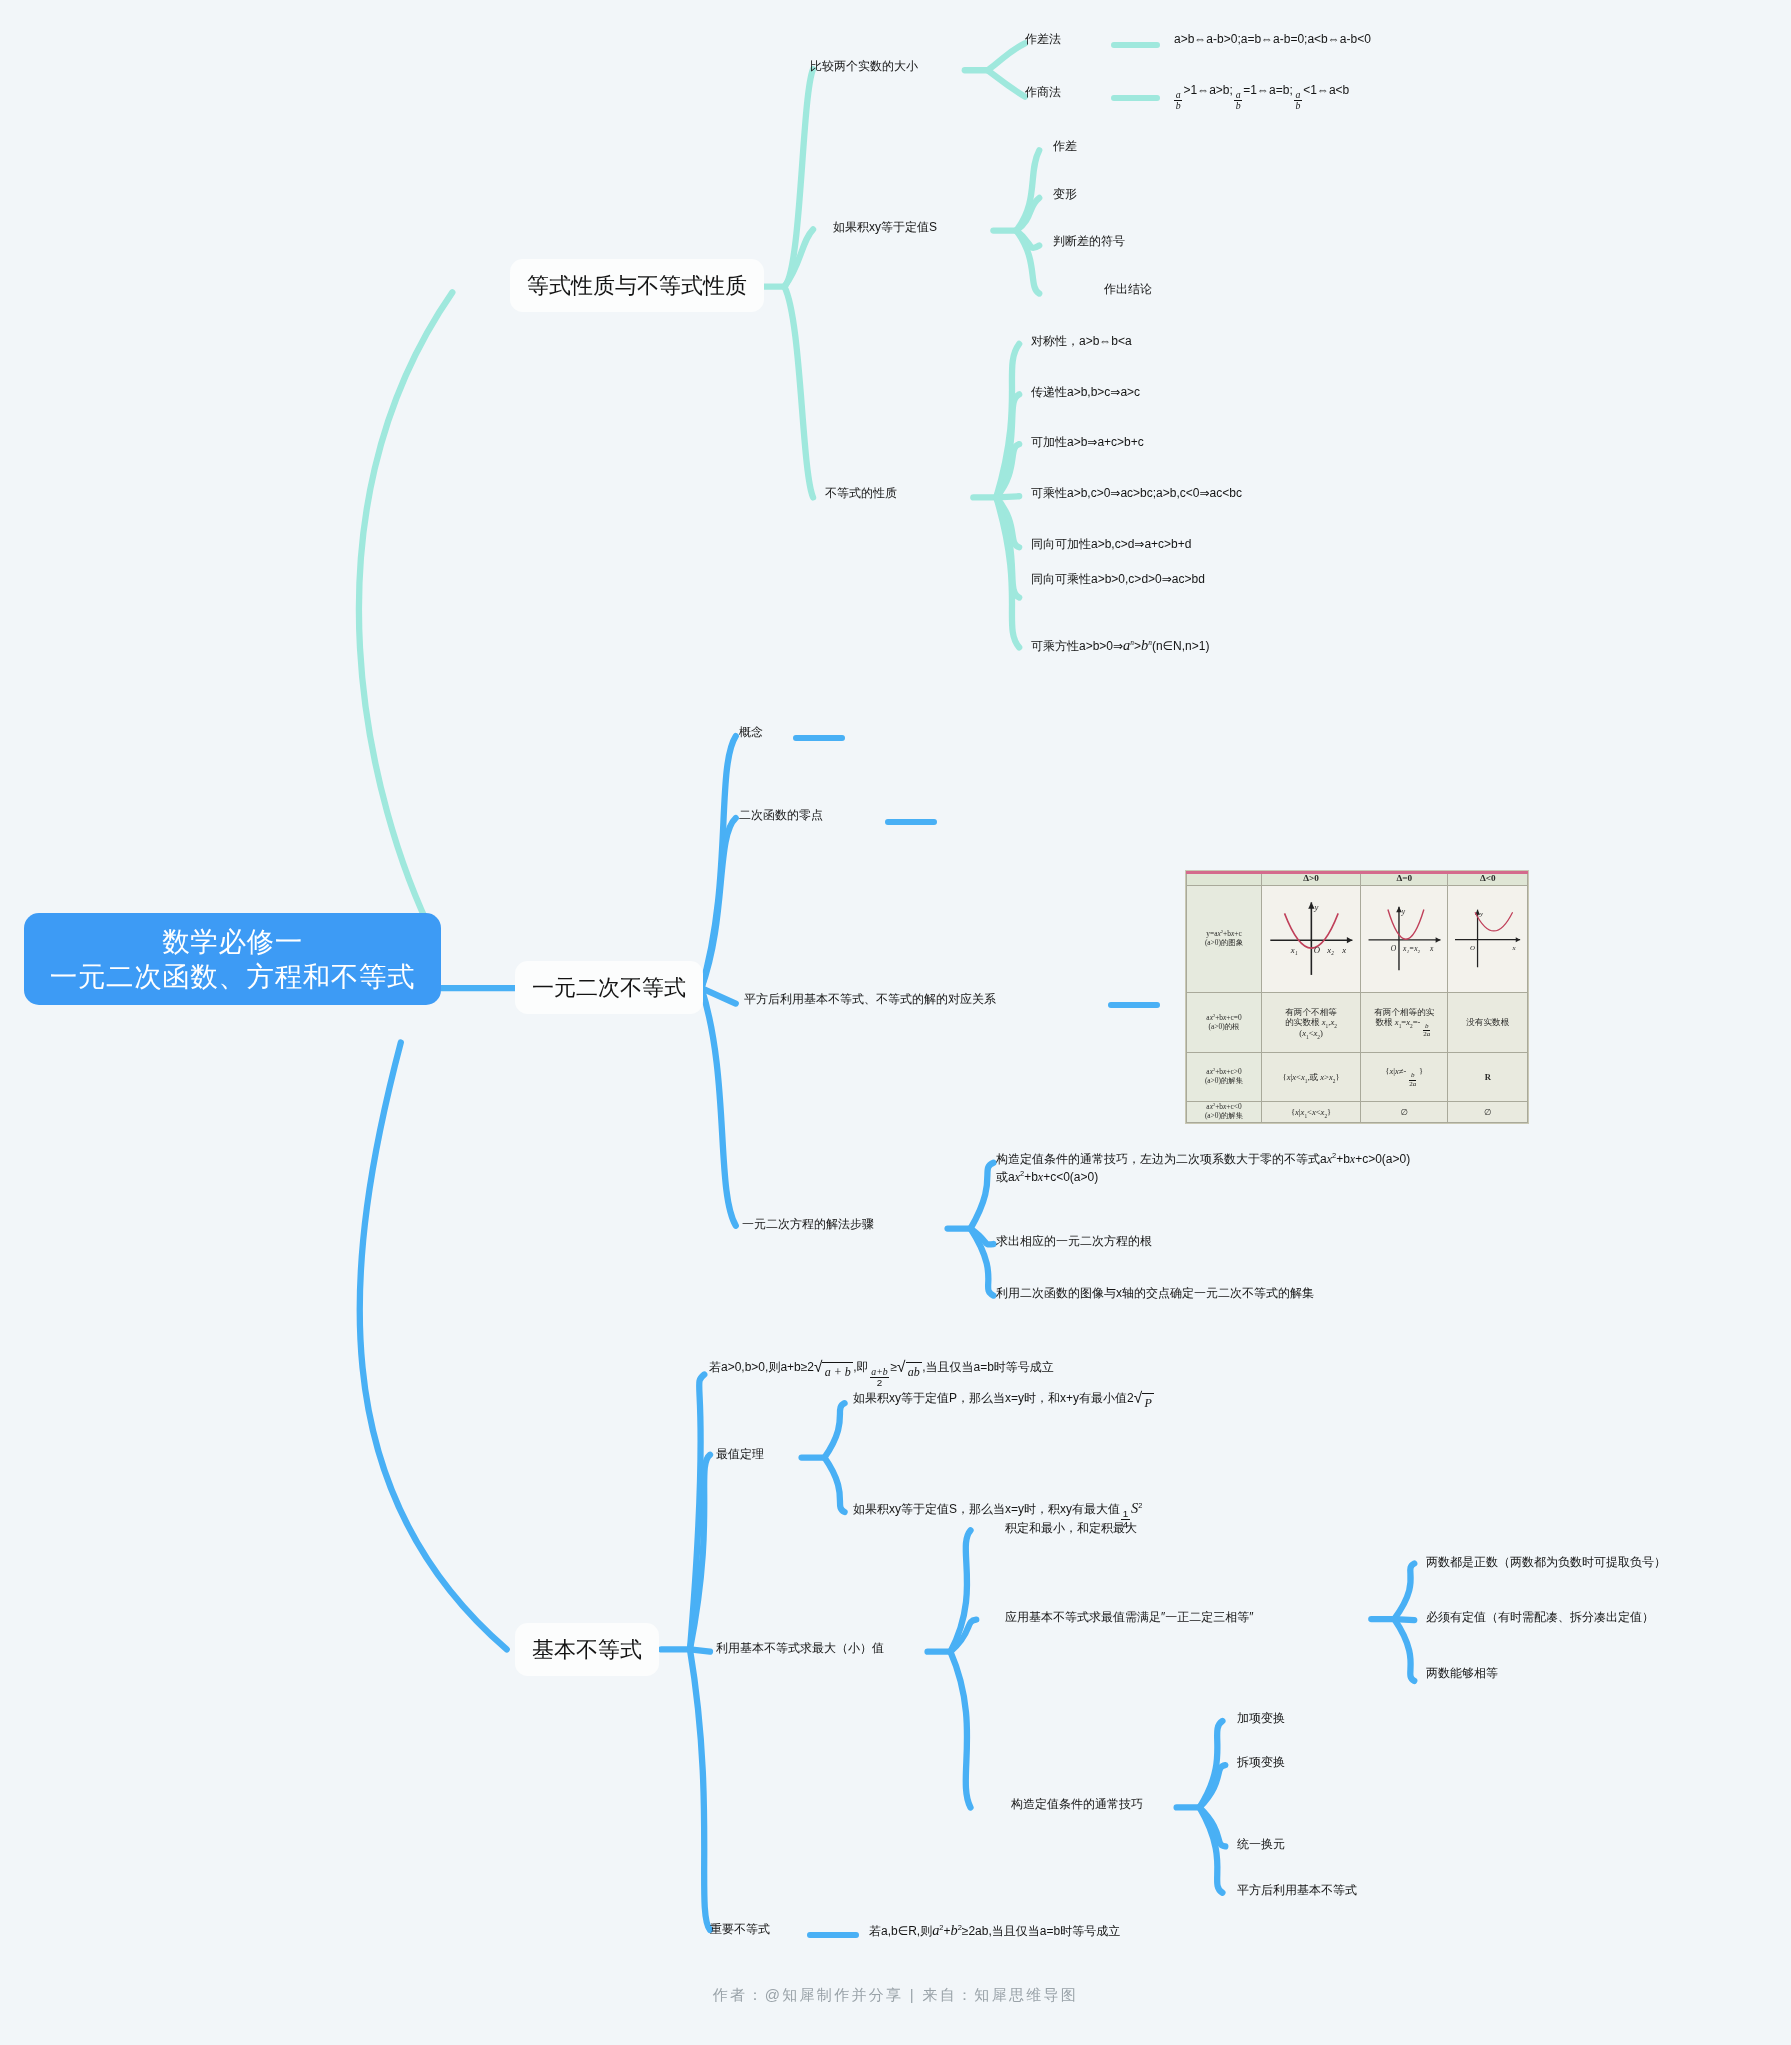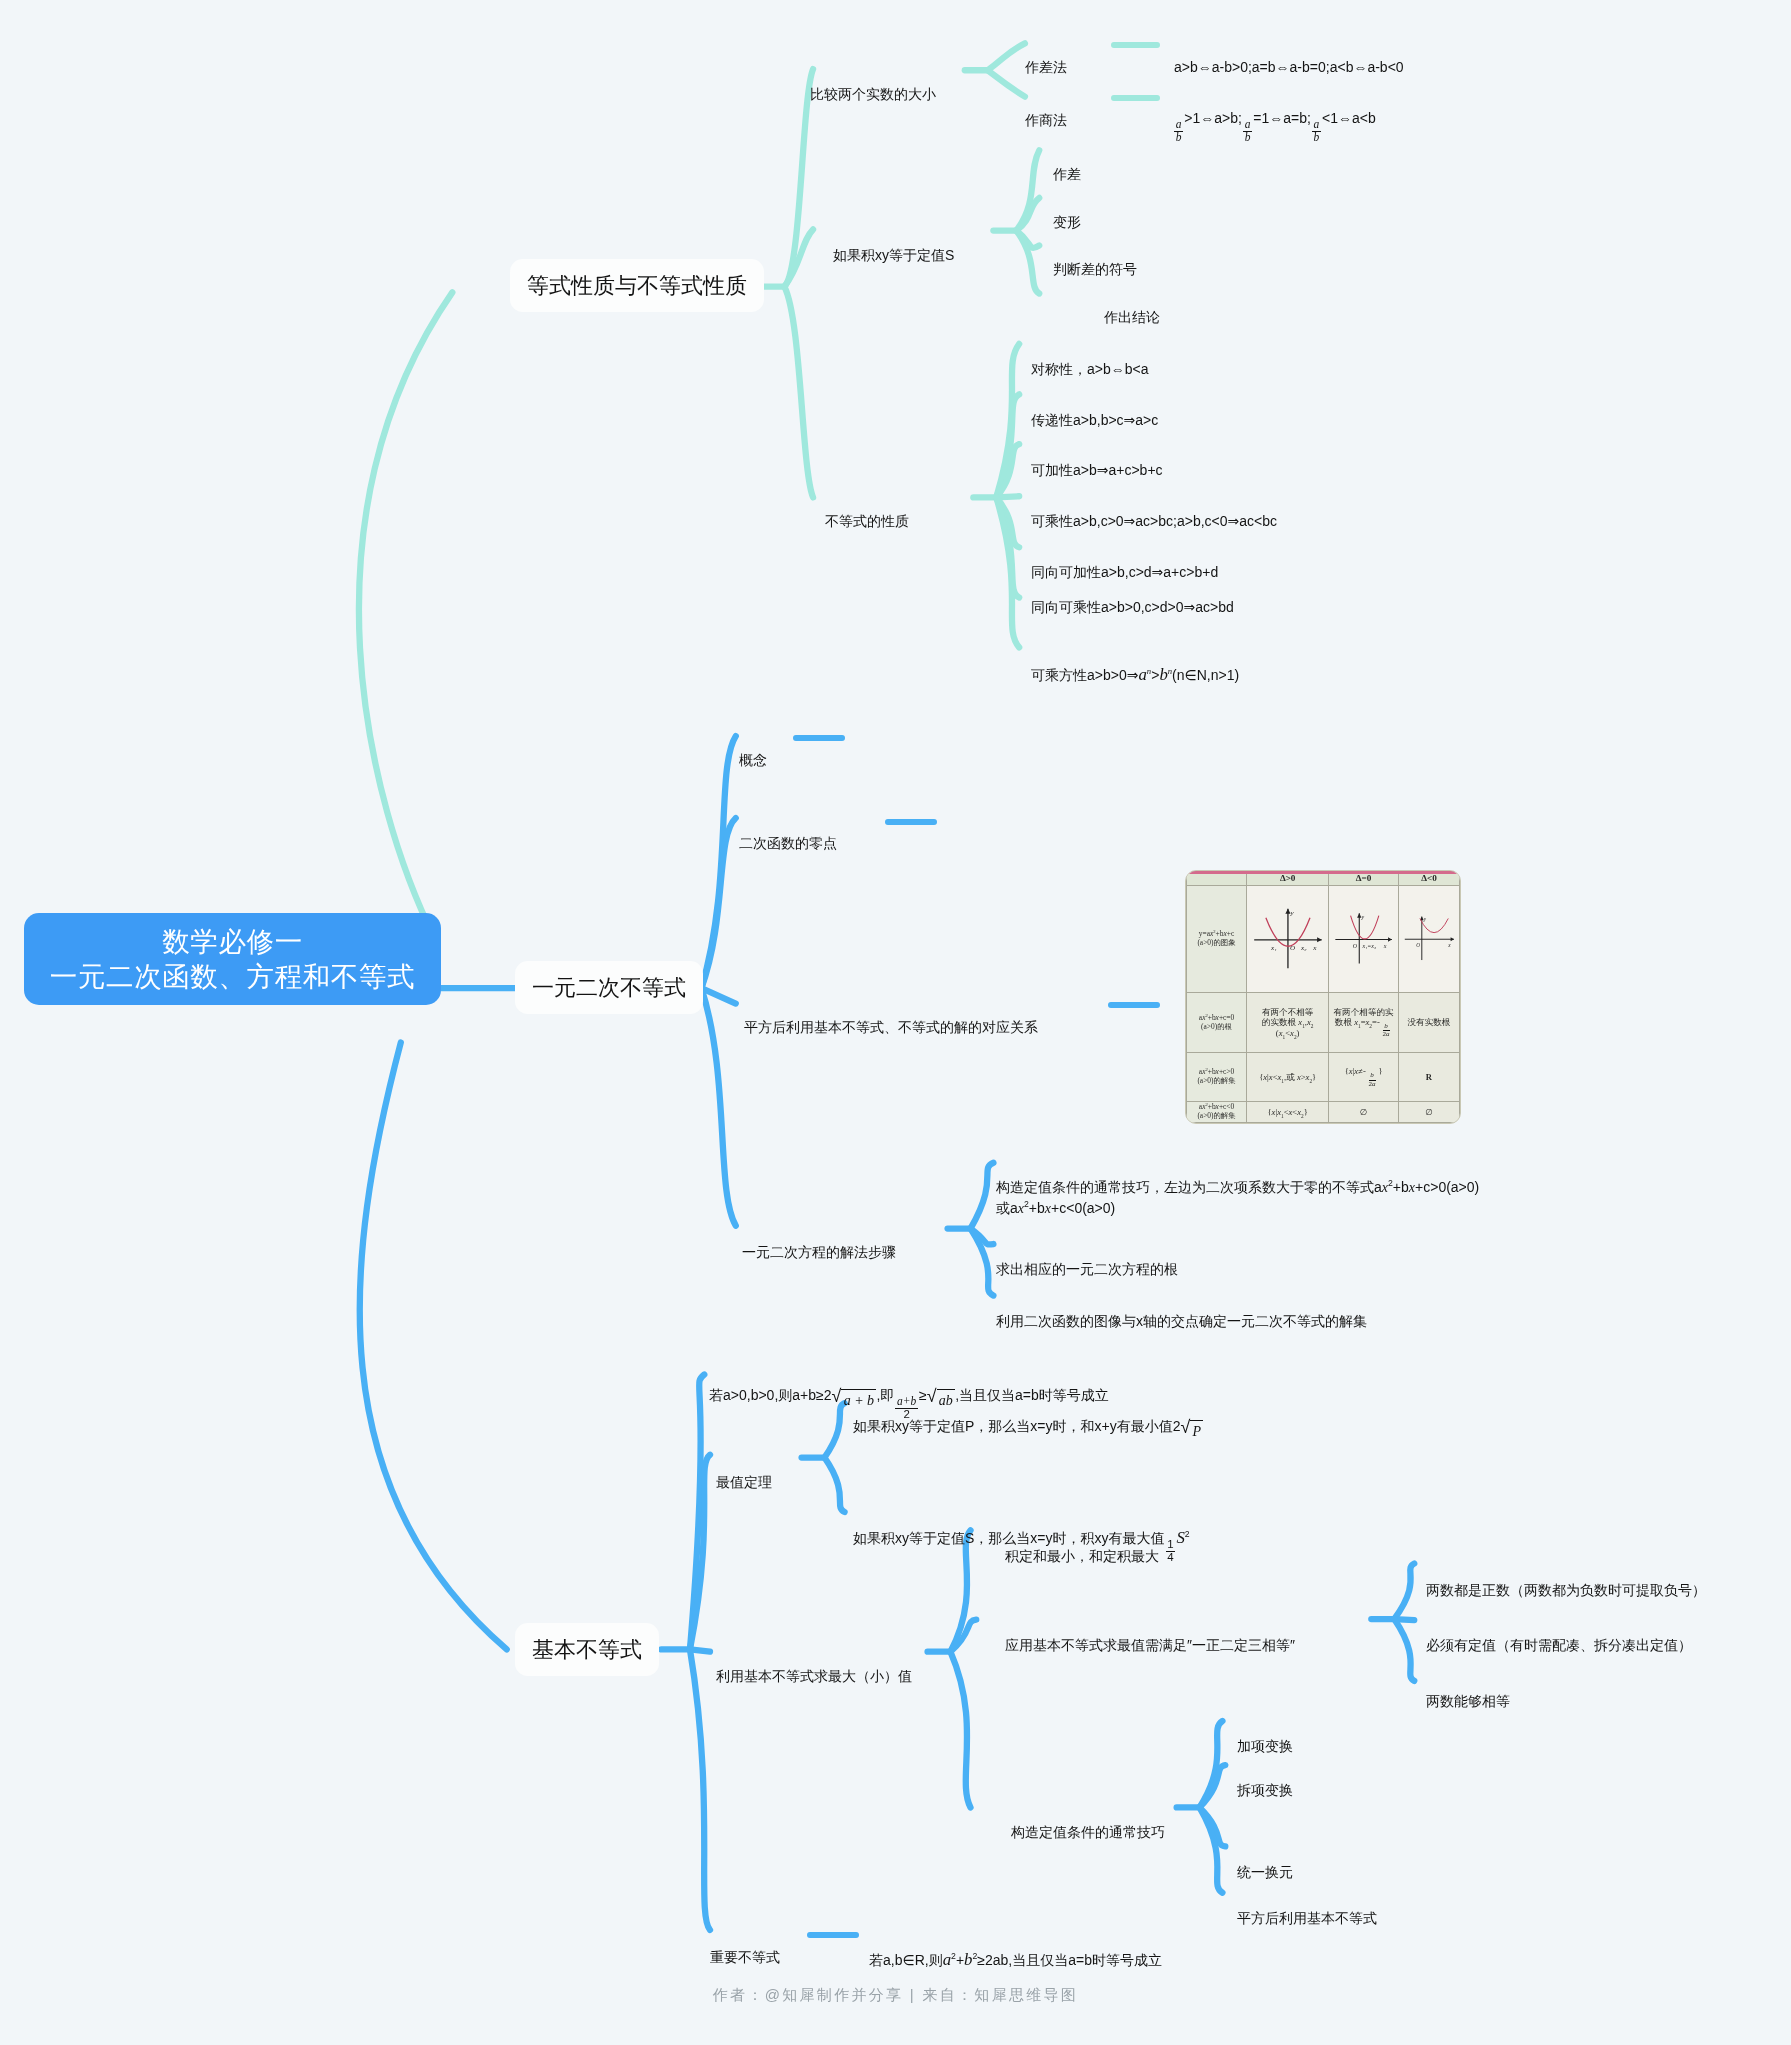--- a/index.html
+++ b/index.html
@@ -34,25 +34,24 @@
     border-radius:12.6px;
     display:flex; align-items:center; justify-content:center;
     font-size:22px;
     color:#141414;
     padding:9.2px 17px;
     white-space:nowrap;
   }
   
   .node{
     position:absolute;
-    font-size:14px;
+    font-size:12px;
     line-height:1.52;
     color:#141414;
     white-space:nowrap;
-    margin-top:27px;
   }
   .node.wrap{ white-space:normal; }
   
   .dash{
     position:absolute;
     height:5.7px;
     border-radius:2.9px;
   }
   .dash.teal{ background:#9fe8dd; }
   .dash.blue{ background:#49b0f5; }
@@ -225,21 +224,21 @@
 
   <div class="node" style="left:739px; top:723px;">概念</div>
   <div class="dash blue" style="left:793px; top:735px; width:52px;"></div>
 
   <div class="node" style="left:739px; top:806px;">二次函数的零点</div>
   <div class="dash blue" style="left:885px; top:819px; width:52px;"></div>
 
   <div class="node" style="left:744px; top:990px;">平方后利用基本不等式、不等式的解的对应关系</div>
   <div class="dash blue" style="left:1108px; top:1002px; width:52px;"></div>
 
-  <div class="photo" style="left:1185px; top:870px; width:276px; height:254px;border-radius:11px;">
+  <div class="photo" style="left:1185px; top:870px; width:344px; height:254px;">
     <div class="ph-top"></div>
     <table>
       <tbody>
           <tr>
         <th style="width:22%"></th>
         <th>Δ&gt;0</th>
         <th>Δ=0</th>
         <th>Δ&lt;0</th>
       </tr>
       <tr style="height:86px;">

